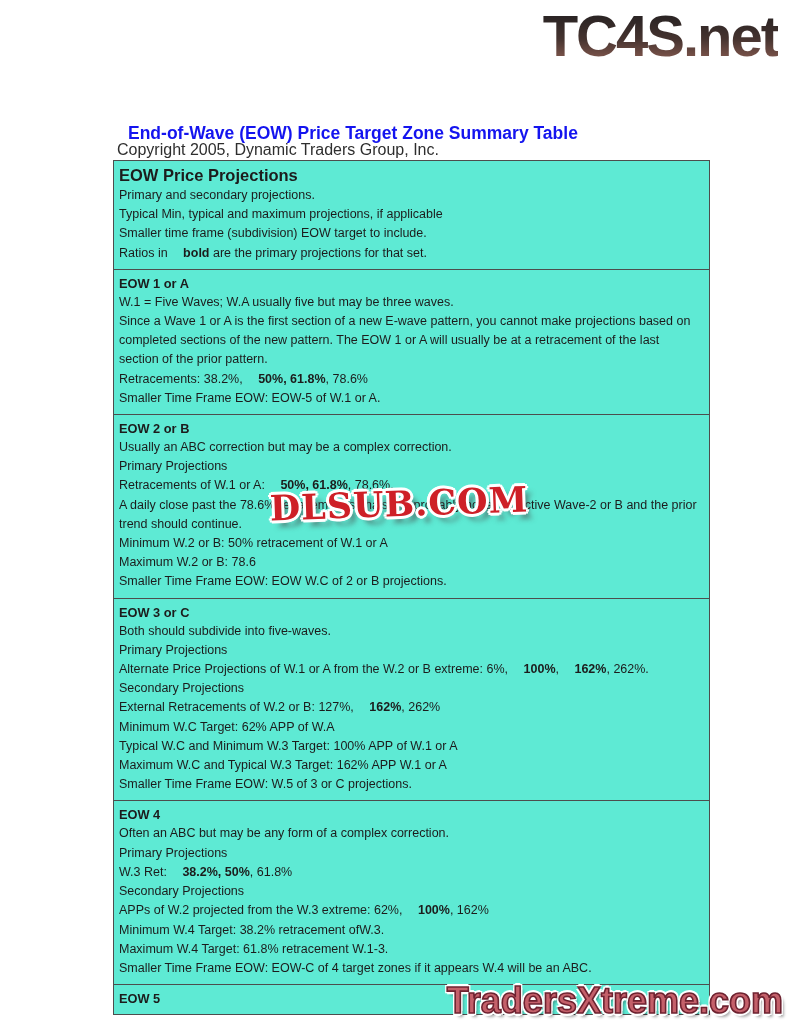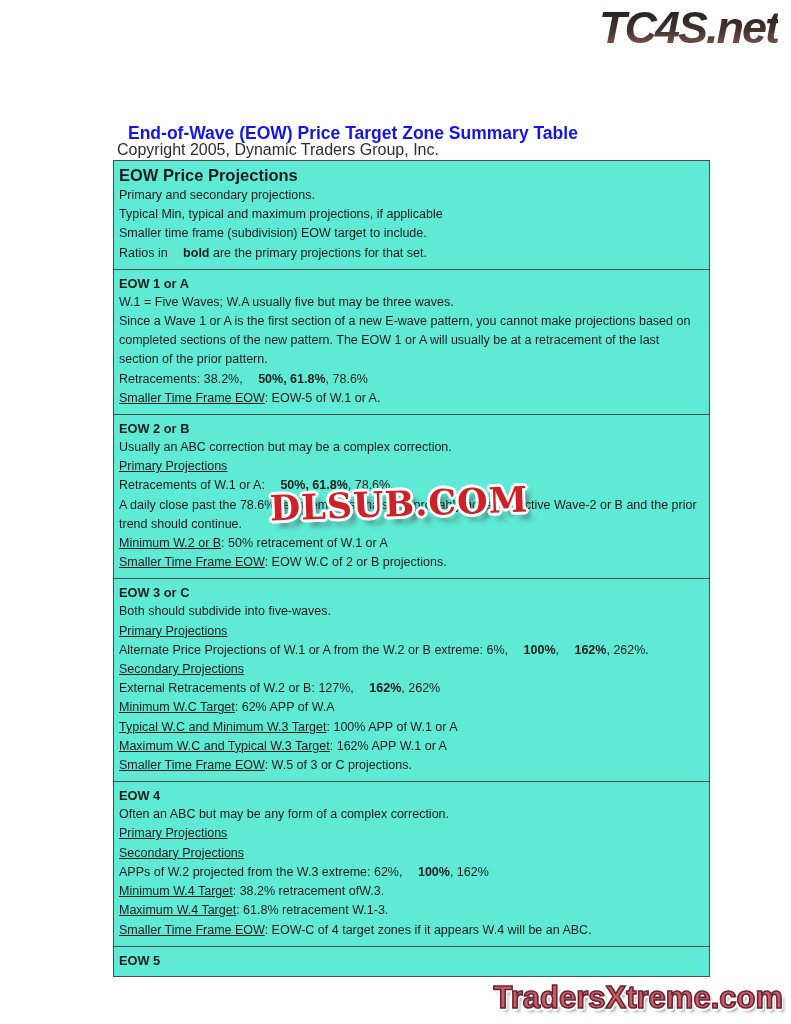--- a/index.html
+++ b/index.html
@@ -3,23 +3,23 @@
 <meta charset="utf-8">
 <style>
   html,body{margin:0;padding:0;}
   body{
     width:791px;height:1024px;position:relative;overflow:hidden;
     background:#ffffff;font-family:"Liberation Sans",sans-serif;color:#1c1c1c;
   }
   
   .tc4s{
     position:absolute;top:2px;right:13px;
-    font-size:45px;font-weight:bold;letter-spacing:-2px;
+    font-size:58px;font-weight:bold;letter-spacing:-2px;
     background:linear-gradient(180deg,#232021 12%,#45332f 55%,#916156 95%);
-    -webkit-background-clip:text;background-clip:text;color:transparent;font-style:italic;
+    -webkit-background-clip:text;background-clip:text;color:transparent;
   }
   
   .title{
     position:absolute;left:117px;top:112px;margin:11px;
     font-size:17.5px;font-weight:bold;color:#1414ef;white-space:nowrap;
   }
   .copyright{
     position:absolute;left:117px;top:141px;
     font-size:16px;color:#2e2e2e;
   }
@@ -27,35 +27,35 @@
   .eow-table{
     position:absolute;left:113px;top:160px;width:595px;
     border:1px solid #4d4d4d;background:#5eead4;
   }
   .section{border-bottom:1px solid #4d4d4d;padding:4px 8px 6px 5px;}
   .section:last-child{border-bottom:none;}
   .sec-heading{font-size:12.8px;font-weight:bold;line-height:19px;}
   .section.lead .sec-heading{font-size:16.5px;line-height:21px;}
   .line{margin:0;font-size:12.5px;line-height:19.2px;}
   .line .b{font-weight:bold;padding-left:12px;}
-  .line .u{text-decoration:underline;}
+  .line .u{}
   
   .watermark{
     position:absolute;left:250px;top:483px;width:298px;text-align:center;
     font-family:"DejaVu Serif",serif;font-weight:bold;font-size:35px;letter-spacing:1px;
     color:#ce2027;transform:rotate(-2deg);white-space:nowrap;
     text-shadow:
       -2px -2px 0 #fff, 2px -2px 0 #fff, -2px 2px 0 #fff, 2px 2px 0 #fff,
       0 -3px 0 #fff, 0 3px 0 #fff, -3px 0 0 #fff, 3px 0 0 #fff,
       6px 7px 5px rgba(70,70,70,.55);
   }
   
   .footer-logo{
     position:absolute;top:980px;right:8px;
-    font-size:31px;font-weight:bold;letter-spacing:0;white-space:nowrap;
+    font-size:36px;font-weight:bold;letter-spacing:0;white-space:nowrap;
     color:#c4606a;-webkit-text-stroke:1.6px #6e2230;
     text-shadow:
       -2px -2px 0 #fff, 2px -2px 0 #fff, -2px 2px 0 #fff, 2px 2px 0 #fff,
       0 3px 0 #fff, 0 -3px 0 #fff,
       3px 4px 3px rgba(0,0,0,.35);
   }
 </style>
 </head>
 <body>
 
@@ -78,38 +78,40 @@
         <p class="line"><span>Retracements: 38.2%, </span><span class="b">50%, 61.8%</span><span>, 78.6%</span></p>
         <p class="line"><span class="u">Smaller Time Frame EOW</span><span>: EOW-5 of W.1 or A.</span></p>
       </div>
       <div class="section">
         <div class="sec-heading">EOW 2 or B</div>
         <p class="line"><span>Usually an ABC correction but may be a complex correction.</span></p>
         <p class="line"><span class="u">Primary Projections</span></p>
         <p class="line"><span>Retracements of W.1 or A: </span><span class="b">50%, 61.8%</span><span>, 78.6%.</span></p>
         <p class="line"><span>A daily close past the 78.6% retracement signals it is probably not a corrective Wave-2 or B and the prior trend should continue.</span></p>
         <p class="line"><span class="u">Minimum W.2 or B</span><span>: 50% retracement of W.1 or A</span></p>
+        <p class="line"><span class="u">Maximum W.2 or B</span><span>: 78.6</span></p>
         <p class="line"><span class="u">Smaller Time Frame EOW</span><span>: EOW W.C of 2 or B projections.</span></p>
       </div>
       <div class="section">
         <div class="sec-heading">EOW 3 or C</div>
         <p class="line"><span>Both should subdivide into five-waves.</span></p>
         <p class="line"><span class="u">Primary Projections</span></p>
         <p class="line"><span>Alternate Price Projections of W.1 or A from the W.2 or B extreme: 6%, </span><span class="b">100%</span><span>, </span><span class="b">162%</span><span>, 262%.</span></p>
         <p class="line"><span class="u">Secondary Projections</span></p>
         <p class="line"><span>External Retracements of W.2 or B: 127%, </span><span class="b">162%</span><span>, 262%</span></p>
         <p class="line"><span class="u">Minimum W.C Target</span><span>: 62% APP of W.A</span></p>
         <p class="line"><span class="u">Typical W.C and Minimum W.3 Target</span><span>: 100% APP of W.1 or A</span></p>
         <p class="line"><span class="u">Maximum W.C and Typical W.3 Target</span><span>: 162% APP W.1 or A</span></p>
         <p class="line"><span class="u">Smaller Time Frame EOW</span><span>: W.5 of 3 or C projections.</span></p>
       </div>
       <div class="section">
         <div class="sec-heading">EOW 4</div>
         <p class="line"><span>Often an ABC but may be any form of a complex correction.</span></p>
         <p class="line"><span class="u">Primary Projections</span></p>
+        <p class="line"><span>W.3 Ret: </span><span class="b">38.2%, 50%</span><span>, 61.8%</span></p>
         <p class="line"><span class="u">Secondary Projections</span></p>
         <p class="line"><span>APPs of W.2 projected from the W.3 extreme: 62%, </span><span class="b">100%</span><span>, 162%</span></p>
         <p class="line"><span class="u">Minimum W.4 Target</span><span>: 38.2% retracement ofW.3.</span></p>
         <p class="line"><span class="u">Maximum W.4 Target</span><span>: 61.8% retracement W.1-3.</span></p>
         <p class="line"><span class="u">Smaller Time Frame EOW</span><span>: EOW-C of 4 target zones if it appears W.4 will be an ABC.</span></p>
       </div>
       <div class="section">
         <div class="sec-heading">EOW 5</div>
       </div>
     </div>

